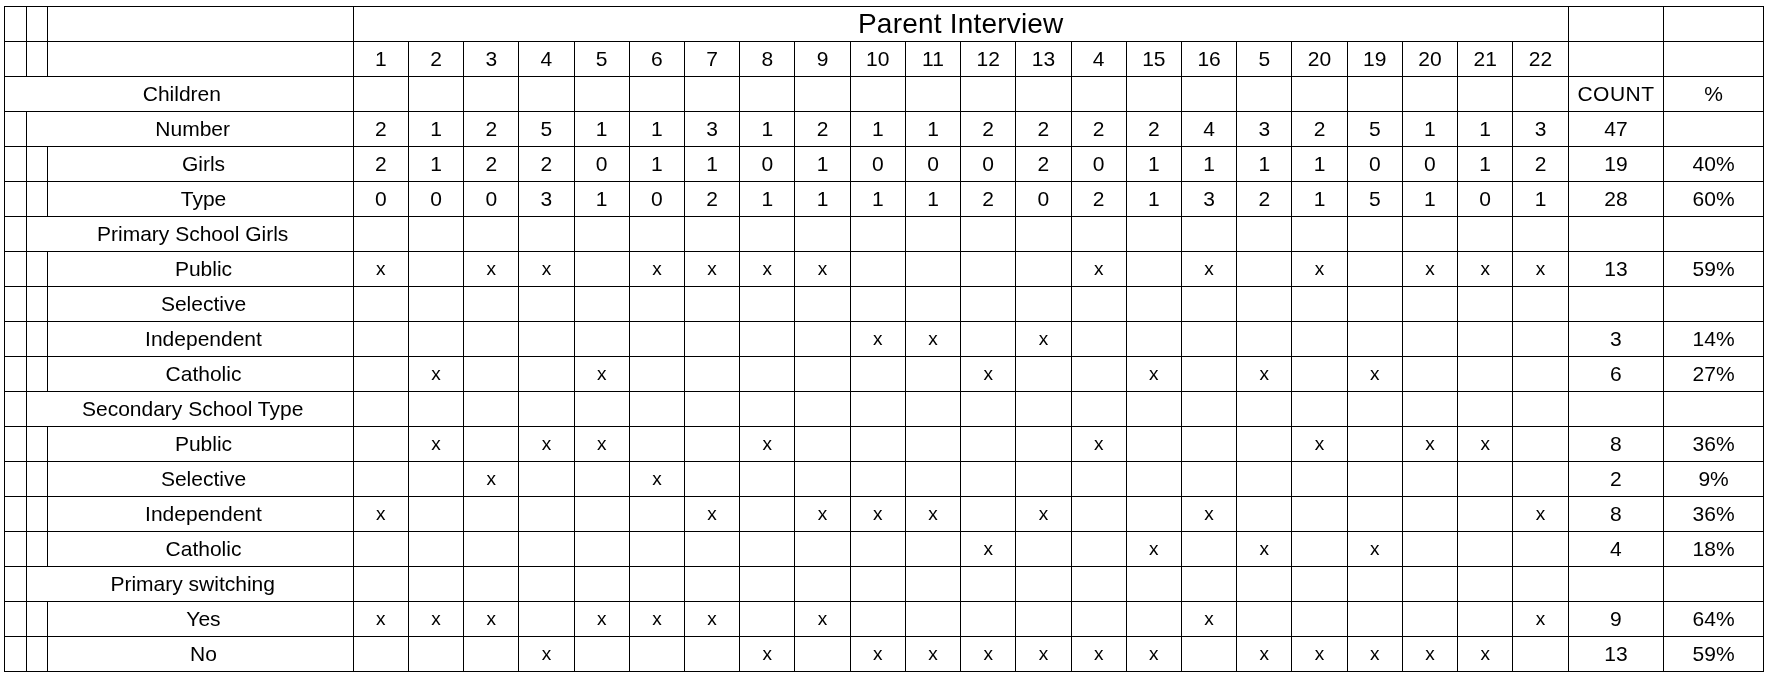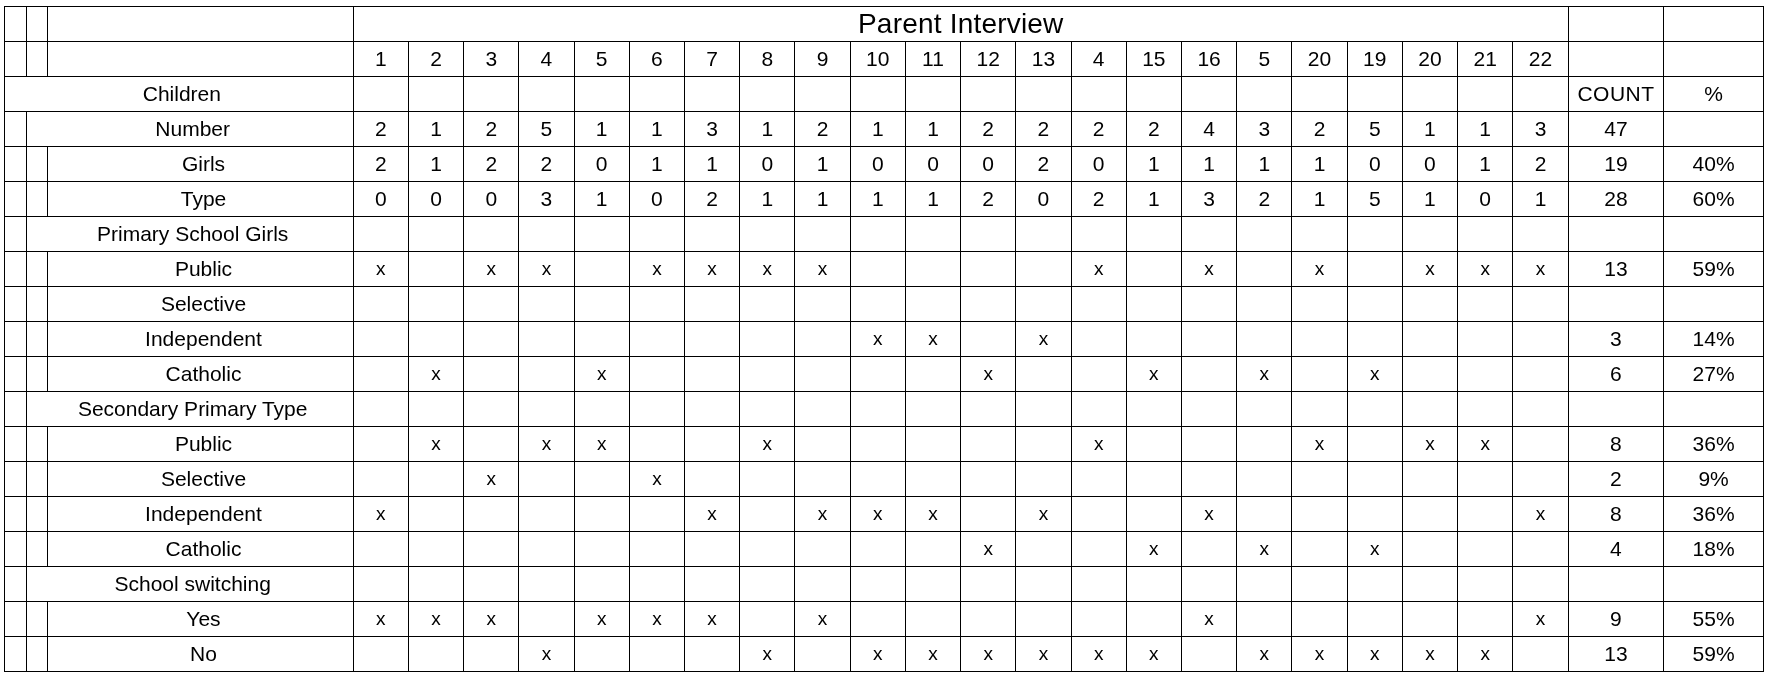--- a/index.html
+++ b/index.html
@@ -384,21 +384,21 @@
           <td class="blank"></td>
           <td class="mark">x</td>
           <td class="blank"></td>
           <td class="blank"></td>
           <td class="blank"></td>
           <td>6</td>
           <td>27%</td>
         </tr>
         <tr>
           <td></td>
-          <td colspan="2" class="label bold ind1">Secondary Primary Type</td>
+          <td colspan="2" class="label bold ind1">Secondary School Type</td>
           <td class="blank"></td>
           <td class="blank"></td>
           <td class="blank"></td>
           <td class="blank"></td>
           <td class="blank"></td>
           <td class="blank"></td>
           <td class="blank"></td>
           <td class="blank"></td>
           <td class="blank"></td>
           <td class="blank"></td>
@@ -528,21 +528,21 @@
           <td class="blank"></td>
           <td class="mark">x</td>
           <td class="blank"></td>
           <td class="blank"></td>
           <td class="blank"></td>
           <td>4</td>
           <td>18%</td>
         </tr>
         <tr>
           <td></td>
-          <td colspan="2" class="label bold ind1">School switching</td>
+          <td colspan="2" class="label bold ind1">Primary switching</td>
           <td class="blank"></td>
           <td class="blank"></td>
           <td class="blank"></td>
           <td class="blank"></td>
           <td class="blank"></td>
           <td class="blank"></td>
           <td class="blank"></td>
           <td class="blank"></td>
           <td class="blank"></td>
           <td class="blank"></td>
@@ -581,21 +581,21 @@
           <td class="blank"></td>
           <td class="blank"></td>
           <td class="mark">x</td>
           <td class="blank"></td>
           <td class="blank"></td>
           <td class="blank"></td>
           <td class="blank"></td>
           <td class="blank"></td>
           <td class="mark">x</td>
           <td>9</td>
-          <td>55%</td>
+          <td>64%</td>
         </tr>
         <tr>
           <td></td>
           <td></td>
           <td class="label ind1">No</td>
           <td class="blank"></td>
           <td class="blank"></td>
           <td class="blank"></td>
           <td class="mark">x</td>
           <td class="blank"></td>

